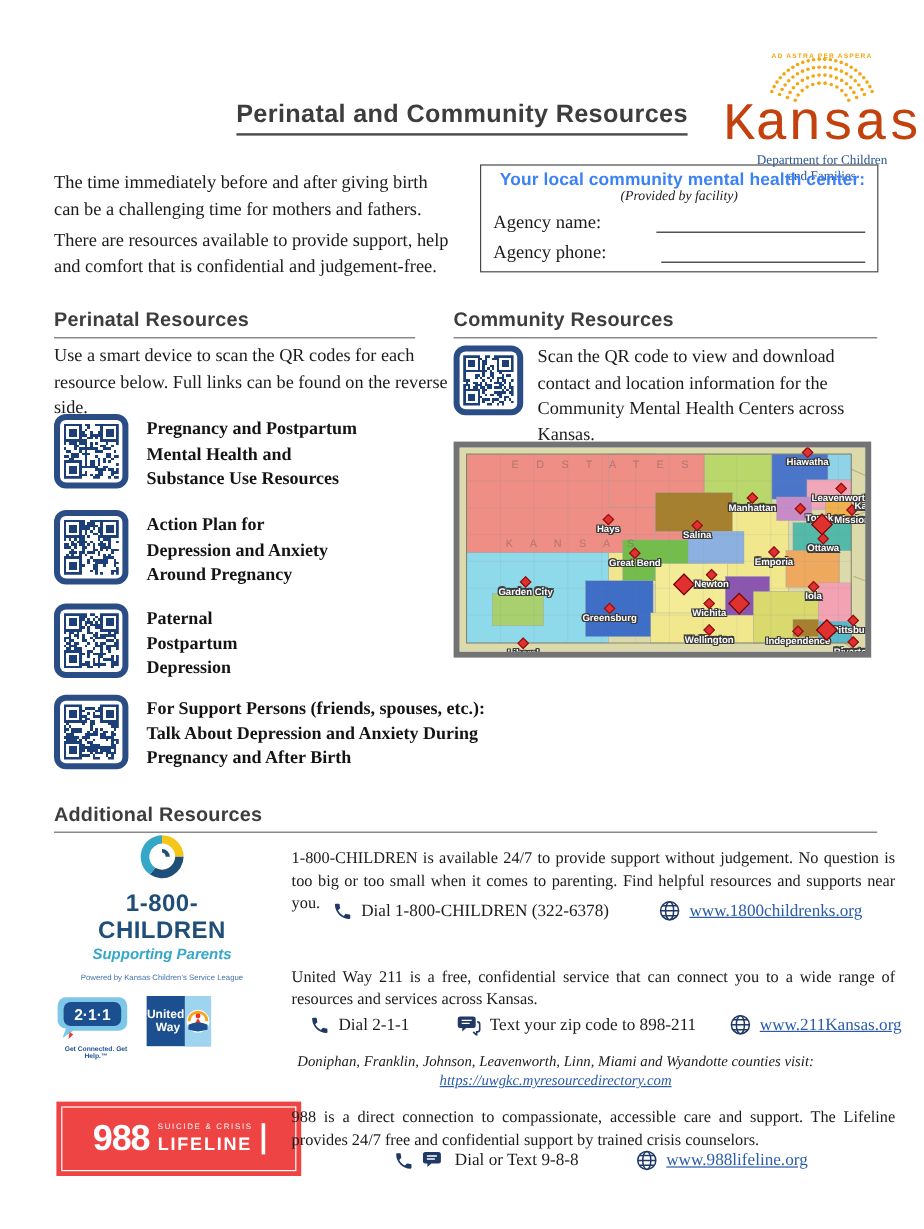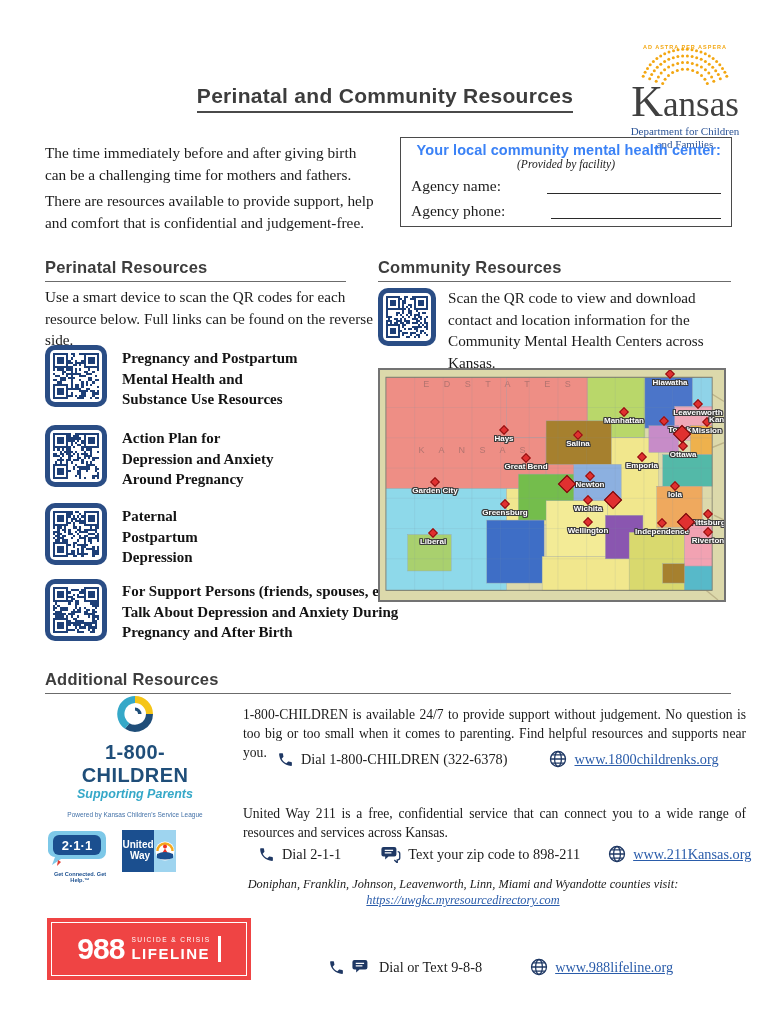--- a/index.html
+++ b/index.html
@@ -8,21 +8,21 @@
   .page { position:relative; width:770px; height:1024px; background:#fff; overflow:hidden; margin:0 auto; }
   .abs { position:absolute; }
 
   
   .title-wrap { left:110px; top:84px; width:550px; text-align:center; }
   .title-text { display:inline-block; font-family:"Liberation Sans", sans-serif; font-weight:bold; font-size:21px; color:#3d3d3d; letter-spacing:.3px; border-bottom:2px solid #4a4a4a; padding-bottom:3px; }
 
   
   .ks-logo { left:602px; top:40px; width:166px; text-align:center; }
   .ks-motto { position:absolute; top:4px; left:0; width:100%; font-size:5.5px; color:#f3a712; font-weight:bold; letter-spacing:1px; font-family:"Liberation Sans",sans-serif;}
-  .ks-word { position:relative; margin-top:-16px; font-family:Liberation Serif, serif; font-size:35px; color:#404040; line-height:1; }
+  .ks-word { position:relative; margin-top:-16px; font-family:Liberation Mono, monospace; font-size:46px; color:#c2410c; line-height:1; }
   .ks-word::first-letter { font-size:44px; }
   .ks-sub { font-size:11px; color:#2d5597; line-height:1.15; margin-top:1px; }
 
   
   .intro-p { left:45px; width:332px; font-size:15.3px; line-height:1.45; }
 
   
   .mhc-box { left:400px; top:137px; width:332px; height:90px; border:1.5px solid #4a4a4a; padding:4px 10px 6px; }
   .mhc-title { font-family:"Liberation Sans", sans-serif; font-weight:bold; font-size:14.5px; color:#3b82f6; text-align:right; letter-spacing:.1px; }
   .mhc-sub { font-size:11.5px; font-style:italic; text-align:center; margin-top:0; }
@@ -39,21 +39,21 @@
   .peri-intro { left:45px; top:286px; width:328px; }
   .comm-text { left:448px; top:287px; width:286px; }
 
   
   .qr-box { background:#2a4d85; border-radius:10px; padding:5px; }
   .qr-inner { background:#fff; border-radius:5px; width:100%; height:100%; padding:3px; }
   .qr-pattern { width:100%; height:100%; display:block; }
   .qr-label { font-weight:bold; font-size:15px; line-height:1.38; white-space:pre-line; color:#141414; }
 
   
-  .map { left:378px; top:368px; width:348px; height:234px; overflow:hidden; border:2px solid #737373; }
+  .map { left:378px; top:368px; width:348px; height:180px; overflow:hidden; border:5px solid #737373; }
   .map svg.map-bg { position:absolute; left:0; top:0; width:100%; height:100%; }
   #map-overlay { position:absolute; left:0; top:0; width:100%; height:100%; }
   .map-label { position:absolute; transform:translate(-50%,-50%); font-family:"Liberation Sans",sans-serif; font-weight:bold; font-size:8px; color:#fff; white-space:nowrap;
     text-shadow:1px 0 #3a3a3a,-1px 0 #3a3a3a,0 1px #3a3a3a,0 -1px #3a3a3a,1px 1px #3a3a3a,-1px -1px #3a3a3a,1px -1px #3a3a3a,-1px 1px #3a3a3a; }
   .map-marker { position:absolute; width:7px; height:7px; background:#e03030; border:1px solid #8e1212; transform:translate(-50%,-50%) rotate(45deg); }
   .map-marker.big { width:13px; height:13px; border-color:#6d0808; }
   .map-wm { position:absolute; transform:translate(-50%,-50%); font-family:"Liberation Sans",sans-serif; font-size:9px; letter-spacing:6px; color:rgba(130,95,95,.55); white-space:nowrap; }
 
   
   .res-text { left:243px; width:503px; font-size:13.6px; line-height:1.38; text-align:justify; }
@@ -1600,20 +1600,21 @@
   <div class="abs l988">
     <div class="l988-inner">
       <span class="l988-num">988</span>
       <span class="l988-col">
         <span class="l988-small">SUICIDE &amp; CRISIS</span>
         <span class="l988-big">LIFELINE</span>
       </span>
       <span class="l988-bar"></span>
     </div>
   </div>
+  <div class="abs res-text" style="top:922px">988 is a direct connection to compassionate, accessible care and support. The Lifeline provides 24/7 free and confidential support by trained crisis counselors.</div>
   <div class="abs dial-row" style="left:328px;top:958px">
     <span class="ic">
       <svg width="17" height="17" viewBox="0 0 24 24">
           <path d="M6.62 10.79c1.44 2.83 3.76 5.14 6.59 6.59l2.2-2.21c.27-.27.67-.36 1.02-.24 1.12.37 2.33.57 3.57.57.55 0 1 .45 1 1V20c0 .55-.45 1-1 1-9.39 0-17-7.61-17-17 0-.55.45-1 1-1h3.5c.55 0 1 .45 1 1 0 1.25.2 2.45.57 3.57.11.35.03.74-.25 1.02l-2.2 2.2z" fill="#1f3864"></path>
         </svg>
     </span>
     <span class="ic">
       <svg width="20" height="17" viewBox="0 0 24 20">
           <path d="M3 1h13a2.5 2.5 0 0 1 2.5 2.5V10A2.5 2.5 0 0 1 16 12.5H9l-4 3.5v-3.5H3A2.5 2.5 0 0 1 .5 10V3.5A2.5 2.5 0 0 1 3 1z" fill="#1f3864"></path>
           <path d="M4.5 5h10M4.5 8h8" stroke="#fff" stroke-width="1.3"></path>

